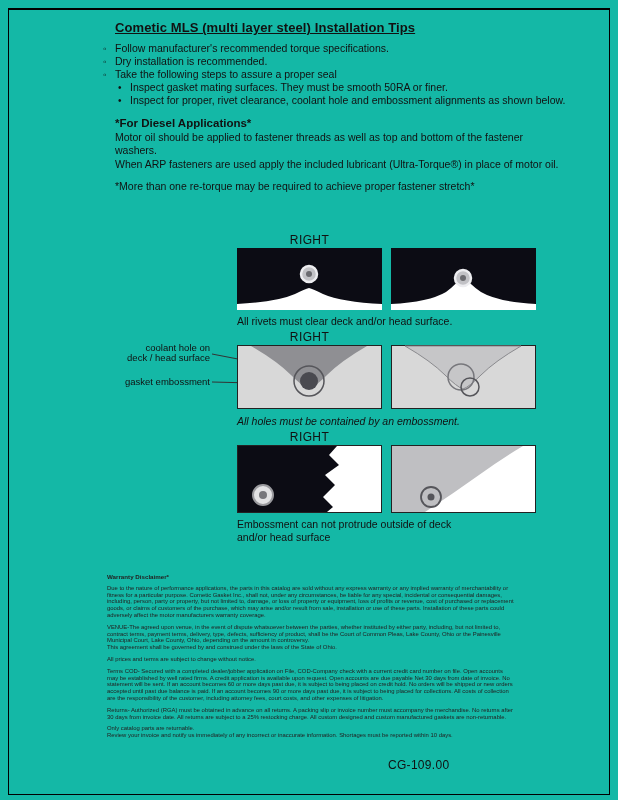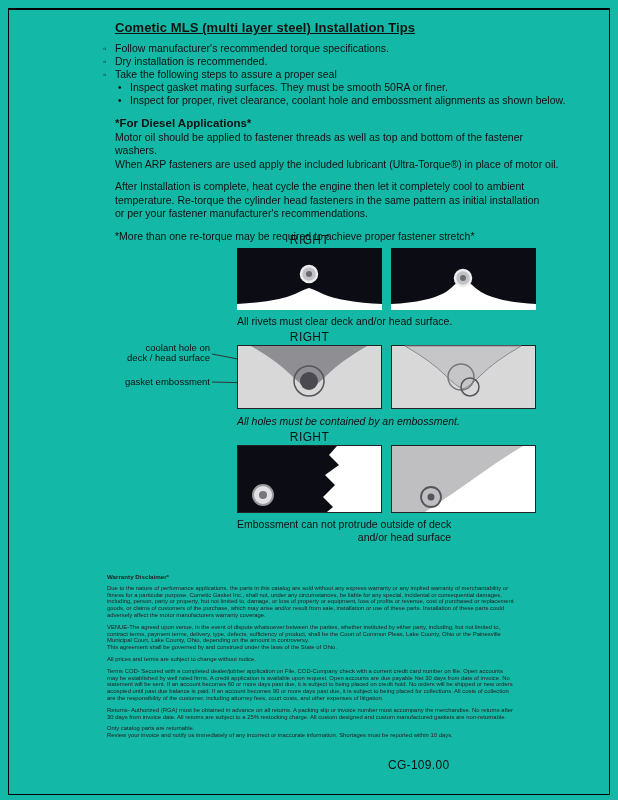--- a/index.html
+++ b/index.html
@@ -24,21 +24,21 @@
   .d-para { margin-bottom:9px; }
 
   .diag-row { position:absolute; left:0; width:618px; }
   .row1 { top:233px; height:95px; }
   .row2 { top:330px; height:98px; }
   .row3 { top:430px; height:120px; }
   .diag-label { position:absolute; top:0; width:145px; text-align:center; font-size:12px; letter-spacing:.4px; }
   .lbl-right { left:237px; } .lbl-wrong { left:391px;margin-top:16px; }
   .diag-box { position:absolute; top:15px; display:block; }
   .box-right { left:237px; } .box-wrong { left:391px; }
-  .caption { position:absolute; left:237px; font-size:10.5px; line-height:12.5px;text-align:right; }
+  .caption { position:absolute; left:237px; font-size:10.5px; line-height:12.5px; }
   .row1 .caption { top:82px; } .row2 .caption { top:85px;font-style:italic; } .row3 .caption { top:88px; }
 
   .annot { position:absolute; font-size:9.5px; line-height:10px; text-align:right; }
   .annot-coolant { left:125px; width:85px; top:13px; }
   .annot-emboss { left:112px; width:98px; top:47px; }
   .connectors { position:absolute; left:211px; top:15px; }
 
   .warranty { position:absolute; left:107px; top:574px; width:408px; font-size:5.9px; line-height:6.8px; color:#222; }
   .warranty-heading { font-weight:bold; font-size:6.2px; margin-bottom:4px; }
   .w-para { margin-bottom:5px; }
@@ -58,23 +58,20 @@
     <div class="b-item">Dry installation is recommended.</div>
     <div class="b-item">Take the following steps to assure a proper seal</div>
     <div class="b-item sub">Inspect gasket mating surfaces.  They must be smooth 50RA or finer.</div>
     <div class="b-item sub">Inspect for proper, rivet clearance, coolant hole and embossment alignments as shown below.</div>
   </div>
 
   <div class="diesel">
     <div class="diesel-heading">*For Diesel Applications*</div>
     <div class="d-para pre">Motor oil should be applied to fastener threads as well as top and bottom of the fastener washers.
 When ARP fasteners are used apply the included lubricant (Ultra-Torque®) in place of motor oil.</div>
-    <div class="d-para pre">After Installation is complete, heat cycle the engine then let it completely cool to ambient
-temperature. Re-torque the cylinder head fasteners in the same pattern as initial installation
-or per your fastener manufacturer's recommendations.</div>
     <div class="d-para">*More than one re-torque may be required to achieve proper fastener stretch*</div>
   </div>
 
   <div class="diag-row row1">
     <div class="diag-label lbl-right">RIGHT</div>
     <div class="diag-label lbl-wrong">WRONG</div>
     <svg class="diag-box box-right" width="145" height="62" viewBox="0 0 145 62">
       <rect width="145" height="62" fill="#0c0c14"></rect>
       <path d="M0,62 L0,56 Q40,54 58,46 Q68,41 72,40 Q76,41 86,46 Q105,54 145,56 L145,62 Z" fill="#ffffff"></path>
       <circle cx="72" cy="26" r="8" fill="#c2c2c6" stroke="#ededf0" stroke-width="2.5"></circle>

